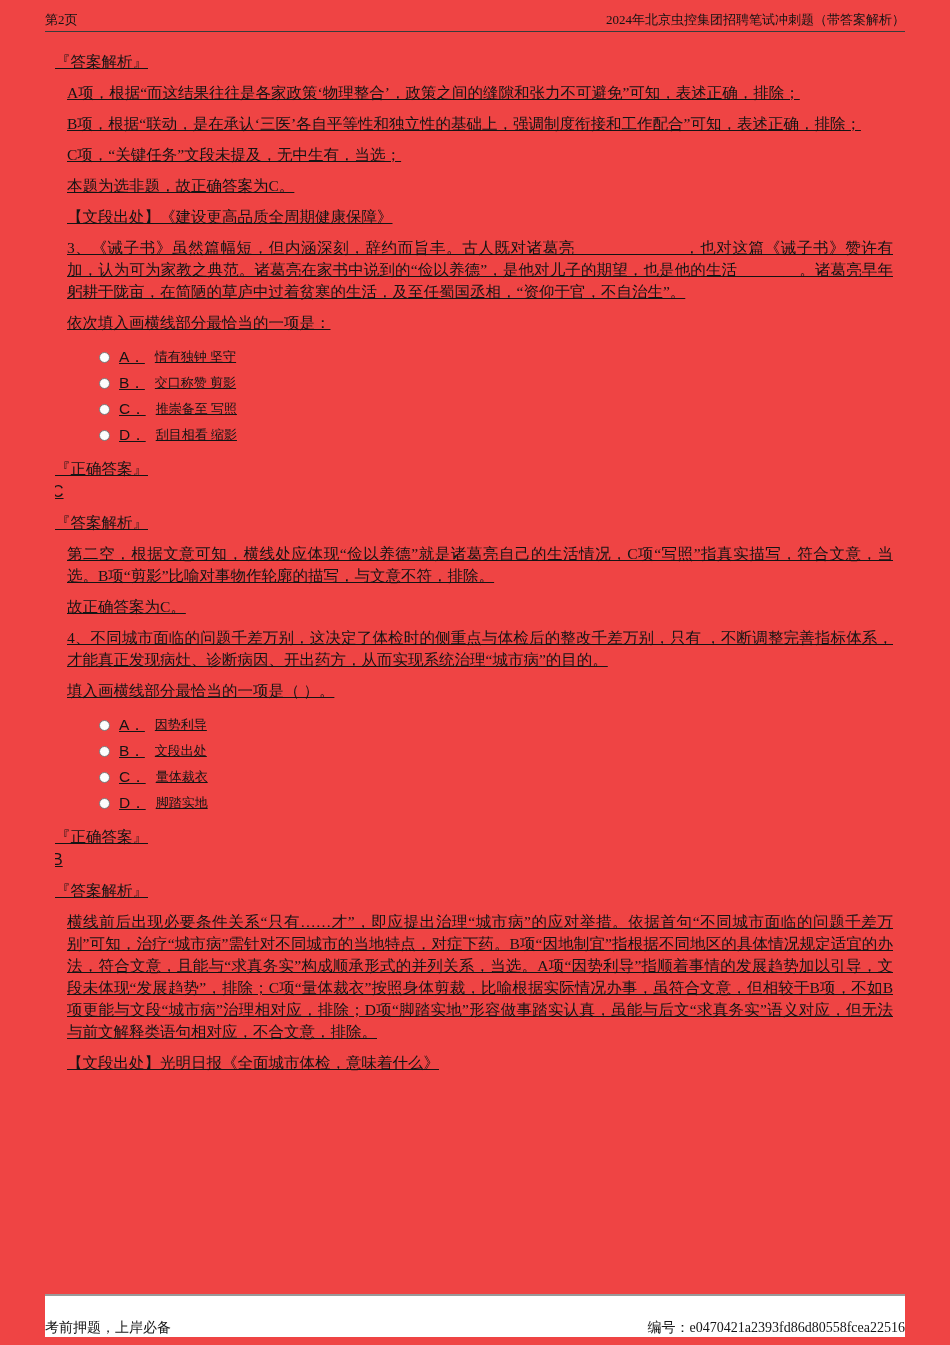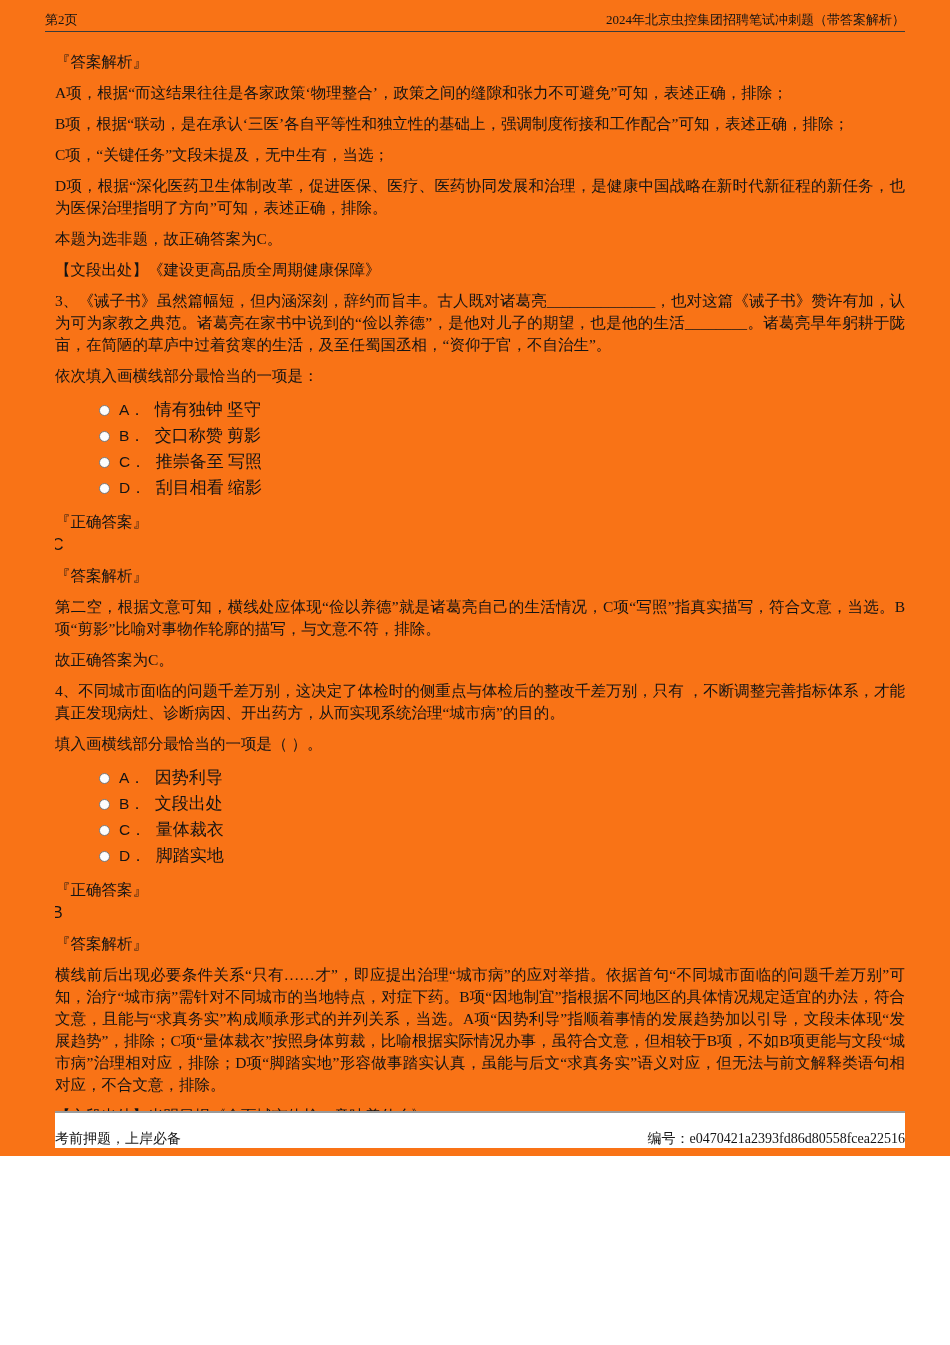--- a/index.html
+++ b/index.html
@@ -3,22 +3,22 @@
 <meta charset="utf-8">
 <style>
   html, body {
     margin: 0;
     padding: 0;
     background: #ffffff;
   }
   .page {
     position: relative;
     width: 950px;
-    height: 1156px;
-    background: #f97316;
+    height: 1345px;
+    background: #ef4444;
     overflow: hidden;
     font-family: "Liberation Serif", "DejaVu Serif", serif;
     color: #141414;
   }
   
   .header {
     position: absolute;
     top: 12px;
     left: 45px;
     right: 45px;
@@ -26,45 +26,46 @@
     justify-content: space-between;
     align-items: flex-end;
     font-size: 13px;
     padding-bottom: 3px;
     border-bottom: 1.5px solid #3a3a3a;
     line-height: 1.2;
   }
   
   .footer {
     position: absolute;
-    left: 55px;
+    left: 45px;
     right: 45px;
     bottom: 8px;
     border-top: 2px solid #9a9a9a;
-    padding-top: 17px;
+    padding-top: 23px;
     display: flex;
     justify-content: space-between;
     font-size: 14px;
     background: #ffffff;
     line-height: 1.3;
     gap: 40px;
   }
   
   .main {
     position: absolute;
     top: 42px;
     left: 55px;
     right: 45px;
     bottom: 36px;
     font-size: 15.5px;
     line-height: 22px;
     text-align: justify;
     overflow: hidden;
+    text-decoration: underline;
   }
-  .para   { margin: 9px 0; }
+  .para   { margin: 9px 12px; }
   .label  { margin: 9px 0 7px 0; }
   .ans-label { margin: 8px 0 0 0; }
   .ans-value {
     margin: 1px 0 1px -3px;
     font-family: "Liberation Sans", "DejaVu Sans", sans-serif;
     font-size: 16px;
   }
   .opts { margin: 10px 0 10px 44px; }
   .opt  {
     display: flex;
@@ -79,39 +80,38 @@
     border-radius: 50%;
     background: #fdfdfd;
     margin-right: 9px;
     flex: 0 0 auto;
   }
   .opt-key {
     font-family: "Liberation Sans", "DejaVu Sans", sans-serif;
     font-size: 15.5px;
     margin-right: 10px;
   }
-  .opt-text { font-size: 17px; }
+  .opt-text { font-size: 13px; }
 </style>
 </head>
 <body>
 
 <div class="page">
 
   <header class="header">
     <span>第2页</span>
     <span>2024年北京虫控集团招聘笔试冲刺题（带答案解析）</span>
   </header>
 
   <main class="main">
 
     <p class="label">『答案解析』</p>
     <p class="para">A项，根据“而这结果往往是各家政策‘物理整合’，政策之间的缝隙和张力不可避免”可知，表述正确，排除；</p>
     <p class="para">B项，根据“联动，是在承认‘三医’各自平等性和独立性的基础上，强调制度衔接和工作配合”可知，表述正确，排除；</p>
     <p class="para">C项，“关键任务”文段未提及，无中生有，当选；</p>
-    <p class="para">D项，根据“深化医药卫生体制改革，促进医保、医疗、医药协同发展和治理，是健康中国战略在新时代新征程的新任务，也为医保治理指明了方向”可知，表述正确，排除。</p>
     <p class="para">本题为选非题，故正确答案为C。</p>
     <p class="para">【文段出处】《建设更高品质全周期健康保障》</p>
 
     <p class="para">3、《诫子书》虽然篇幅短，但内涵深刻，辞约而旨丰。古人既对诸葛亮______________，也对这篇《诫子书》赞许有加，认为可为家教之典范。诸葛亮在家书中说到的“俭以养德”，是他对儿子的期望，也是他的生活________。诸葛亮早年躬耕于陇亩，在简陋的草庐中过着贫寒的生活，及至任蜀国丞相，“资仰于官，不自治生”。</p>
     <p class="para">依次填入画横线部分最恰当的一项是：</p>
     <div class="opts">
       <div class="opt">
         <span class="radio"></span>
         <span class="opt-key">A．</span>
         <span class="opt-text">情有独钟 坚守</span>

